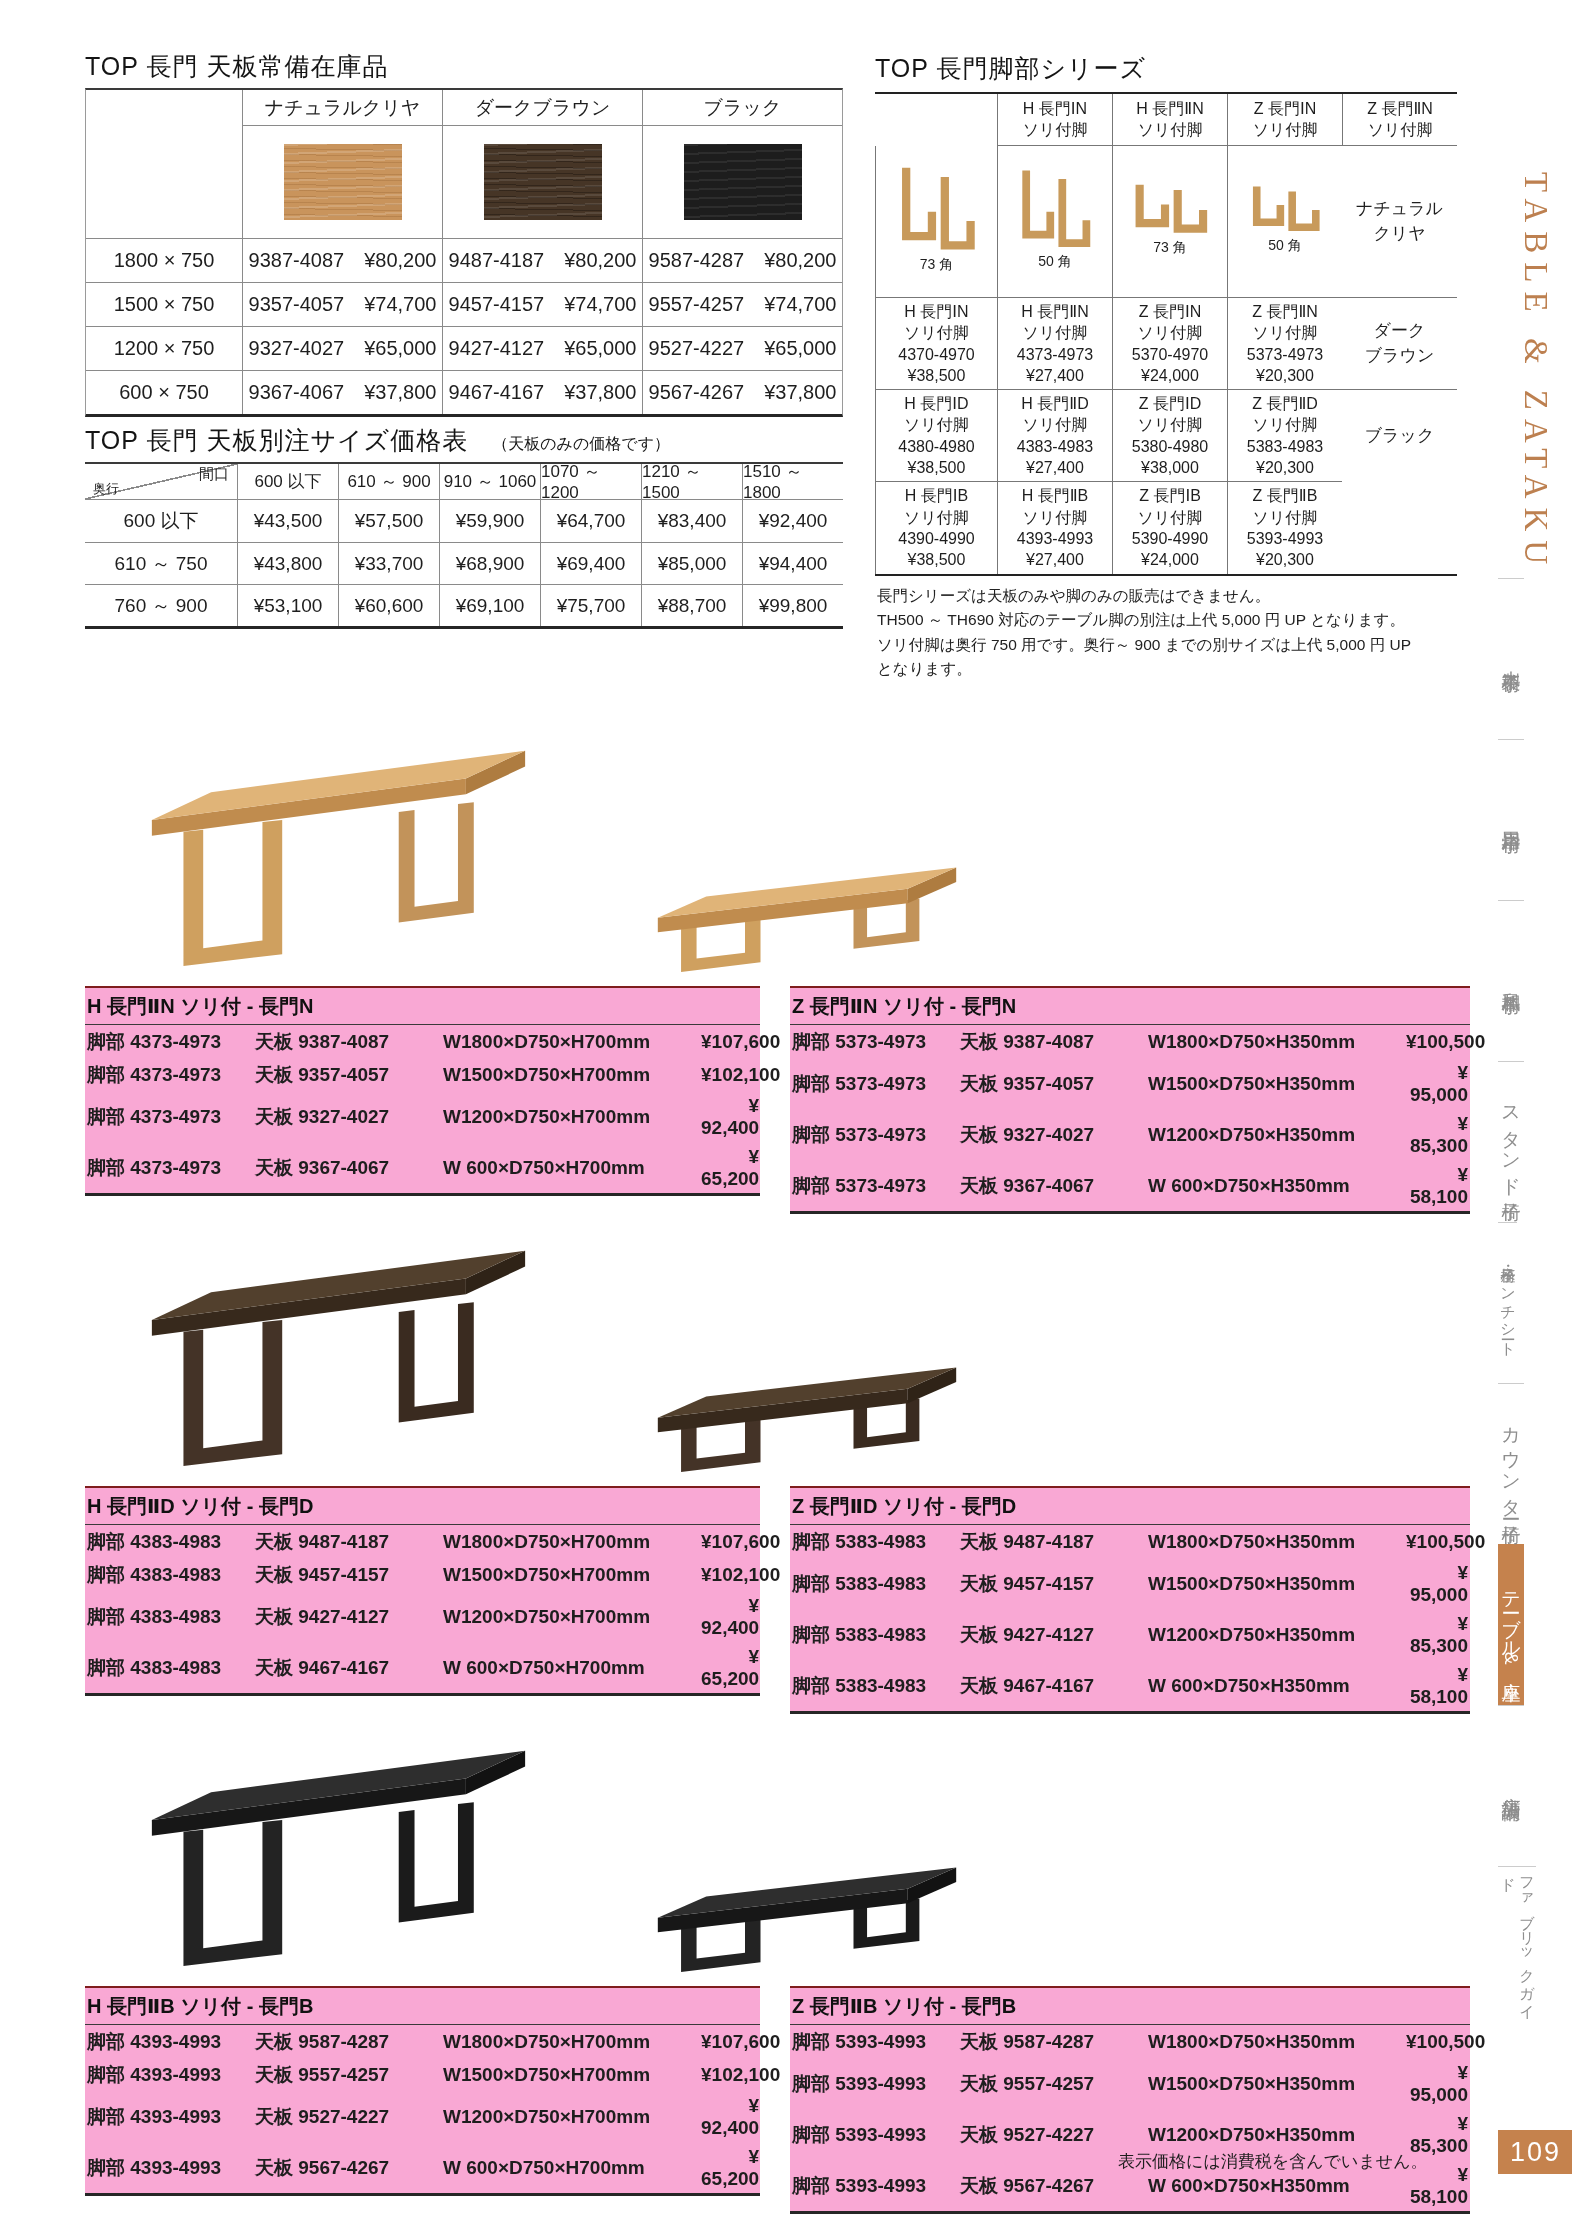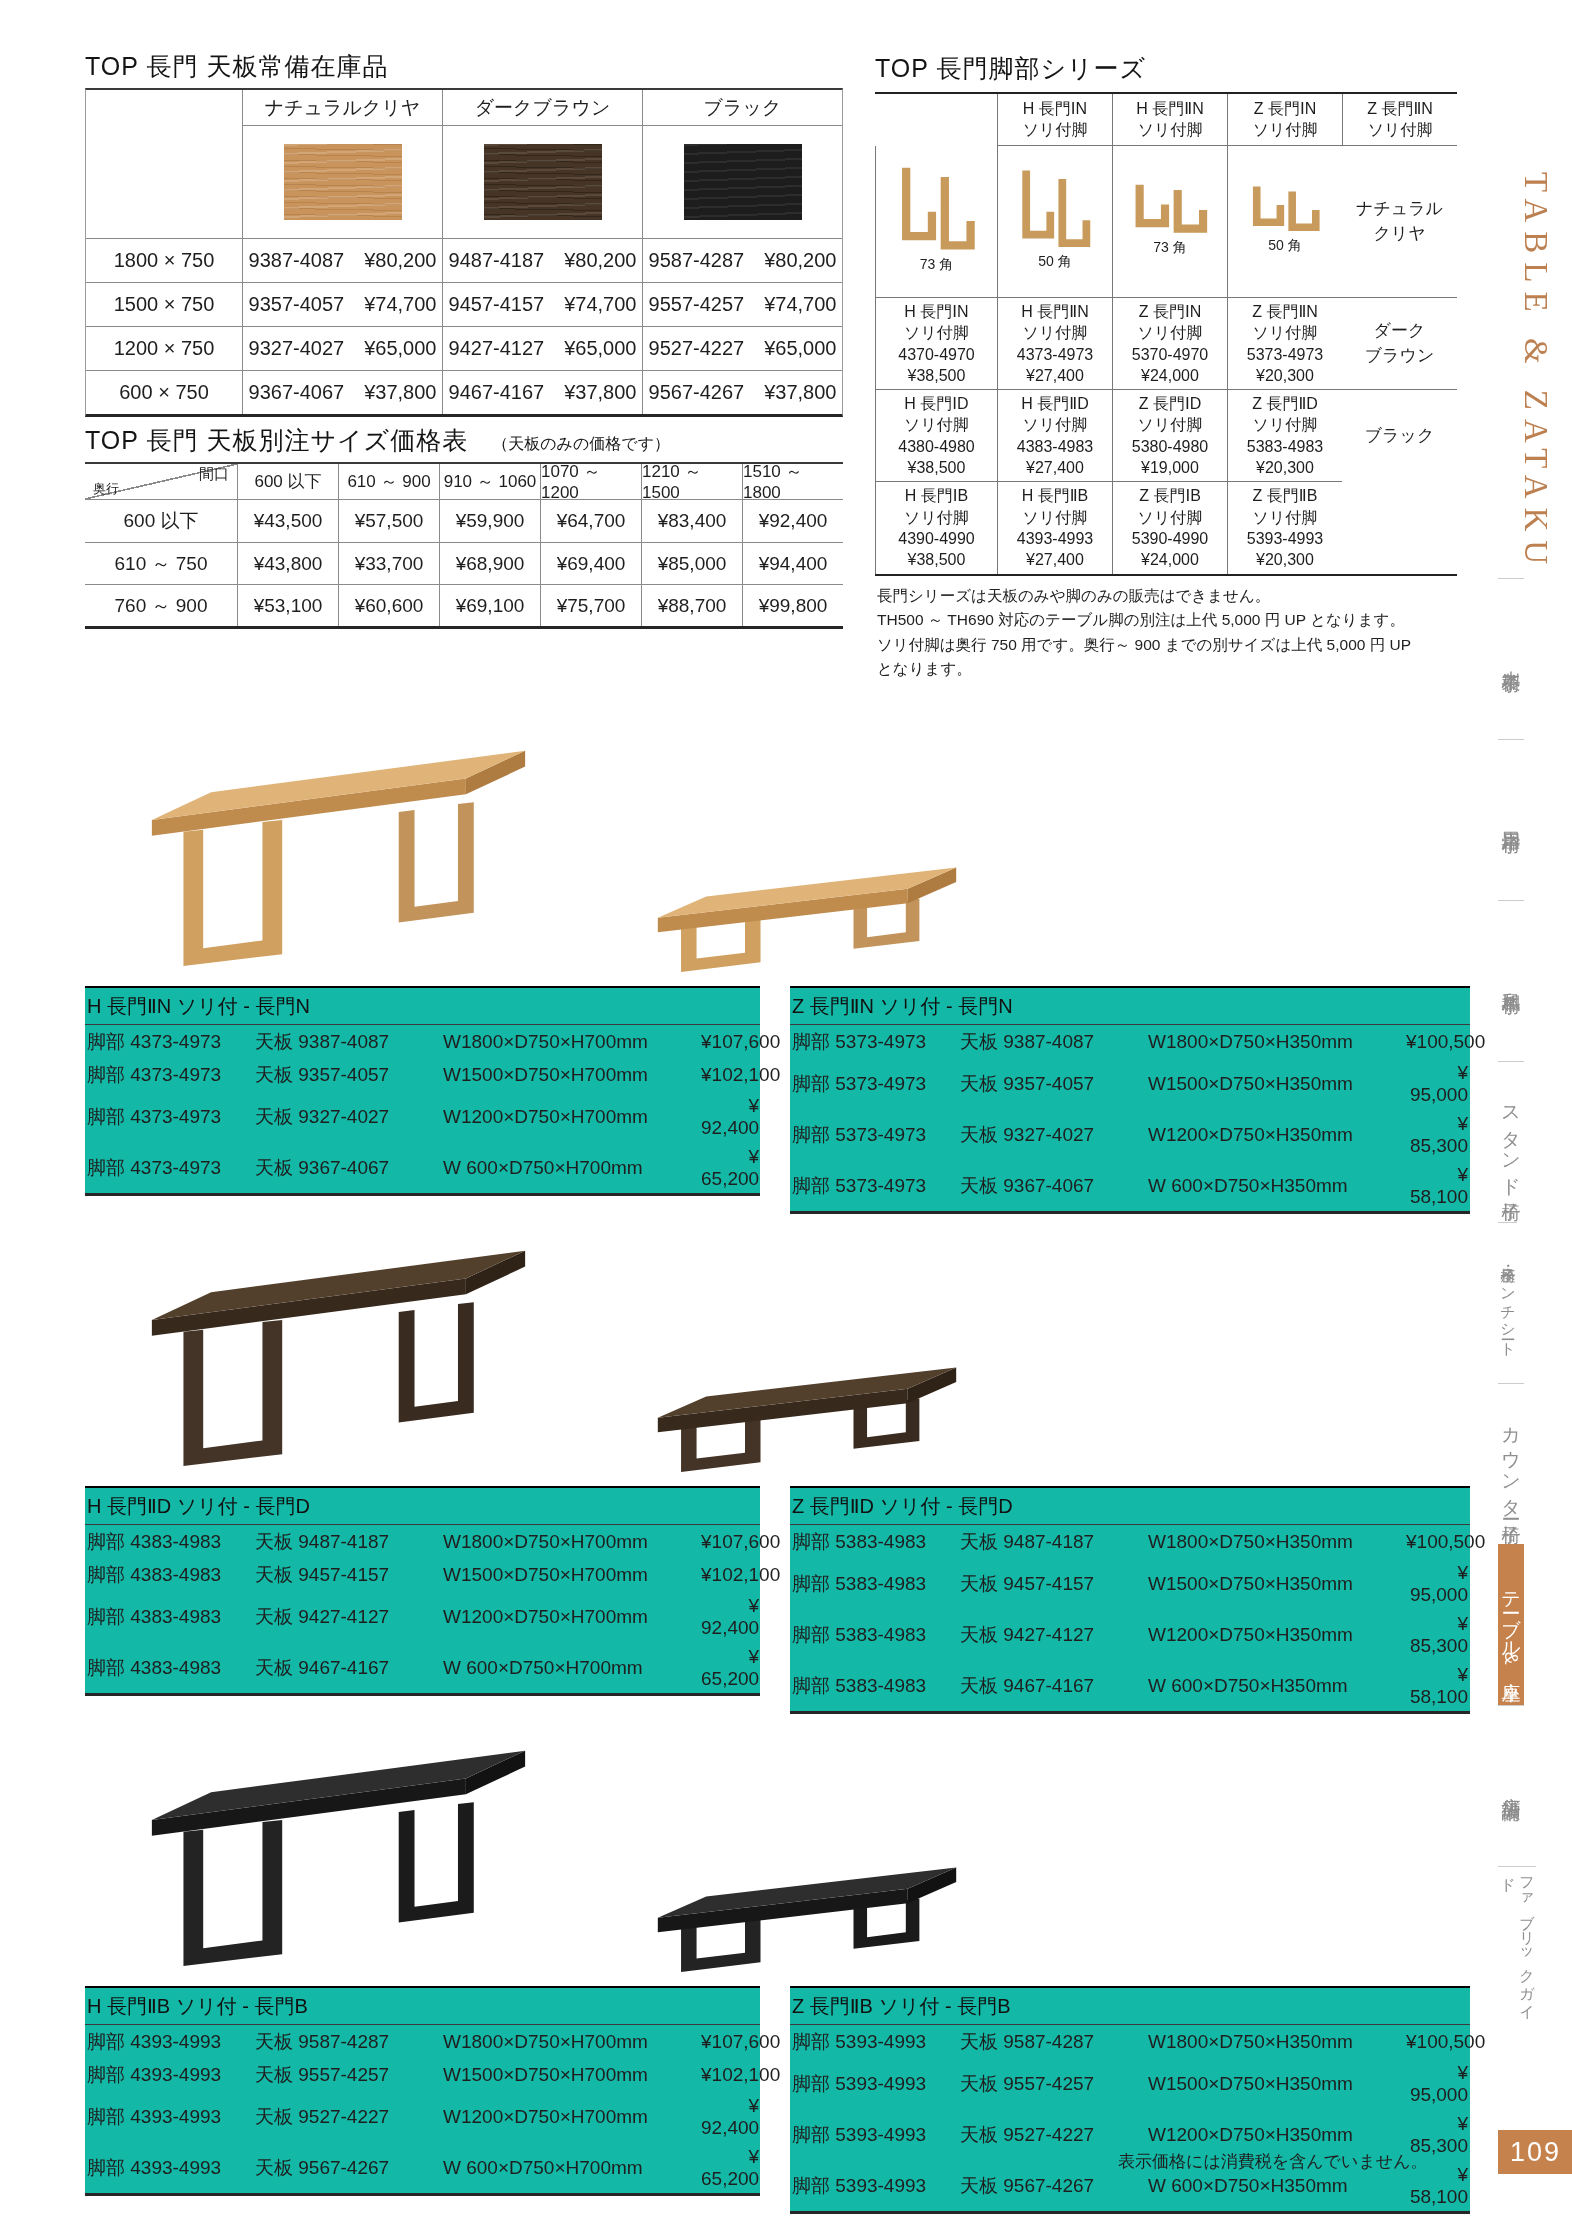--- a/index.html
+++ b/index.html
@@ -69,21 +69,21 @@
   .prod{position:absolute;}
   .photo{position:relative;margin-bottom:8px;}
   .photo.tall{height:338px;}
   .photo.mid{height:326px;}
   .photo svg{position:absolute;bottom:4px;}
   .pimg-h{left:55px;}
   .pimg-l{left:-138px;}
   .c-natural{--wtop:#e0b478;--wfront:#c08c4e;--wside:#ae7c40;--wleg:#cfa05f;--wleg2:#c2935a;}
   .c-dark{--wtop:#52402d;--wfront:#37291c;--wside:#2f2317;--wleg:#443327;--wleg2:#3a2b20;}
   .c-black{--wtop:#2e2e2e;--wfront:#171717;--wside:#121212;--wleg:#232323;--wleg2:#1b1b1b;}
-  .ptable{border-top:2px solid #000000;border-bottom:3px solid #262626;background:#14b8a6;}
+  .ptable{border-top:2px solid #7f1d1d;border-bottom:3px solid #262626;background:#f9a8d4;font-weight:bold;}
   .ptitle{font-size:20px;padding:5px 2px 4px 2px;border-bottom:1.5px solid #3a3a3a;color:#111;}
   .prow{display:grid;grid-template-columns:168px 188px 258px 1fr;align-items:center;
         padding:3.5px 2px;font-size:19px;}
   .prow .pr{text-align:right;}
 
   
   .side-title{position:absolute;top:100px;right:0;width:74px;height:545px;
         display:flex;align-items:center;justify-content:center;
         writing-mode:vertical-rl;font-family:"Liberation Serif","DejaVu Serif",serif;
         font-size:33px;letter-spacing:9px;color:#bd8050;}
@@ -267,21 +267,21 @@
 ソリ付脚
 4380-4980
 ¥38,500</div>
     <div class="lt-c">H 長門ⅡD
 ソリ付脚
 4383-4983
 ¥27,400</div>
     <div class="lt-c">Z 長門ⅠD
 ソリ付脚
 5380-4980
-¥19,000</div>
+¥38,000</div>
     <div class="lt-c">Z 長門ⅡD
 ソリ付脚
 5383-4983
 ¥20,300</div>
 
     <div class="lt-rh nb">ブラック</div>
     <div class="lt-c nb">H 長門ⅠB
 ソリ付脚
 4390-4990
 ¥38,500</div>

